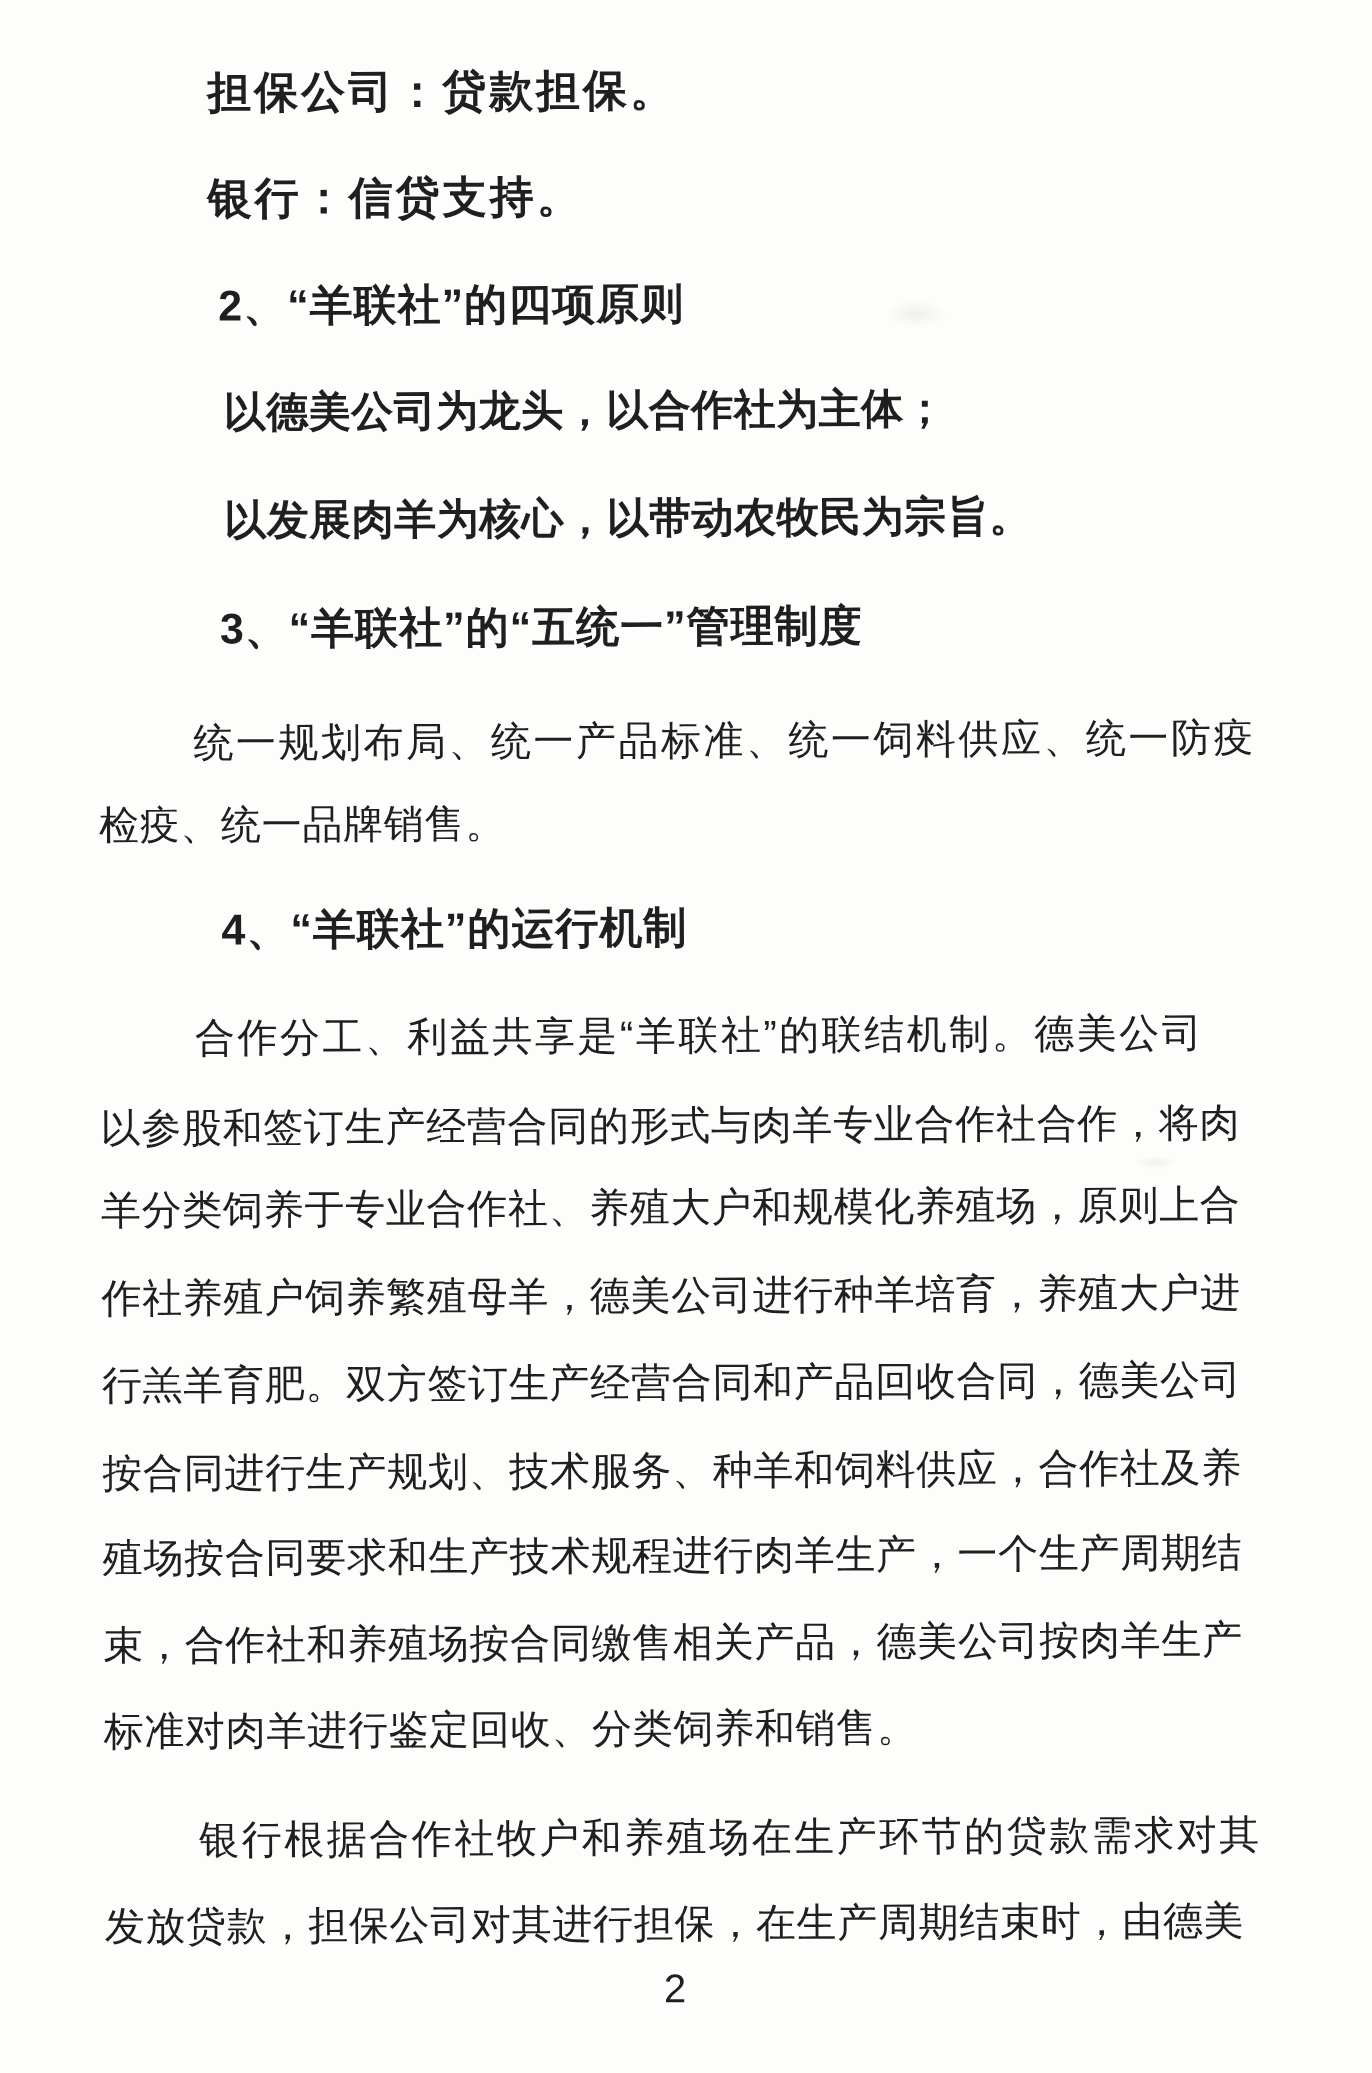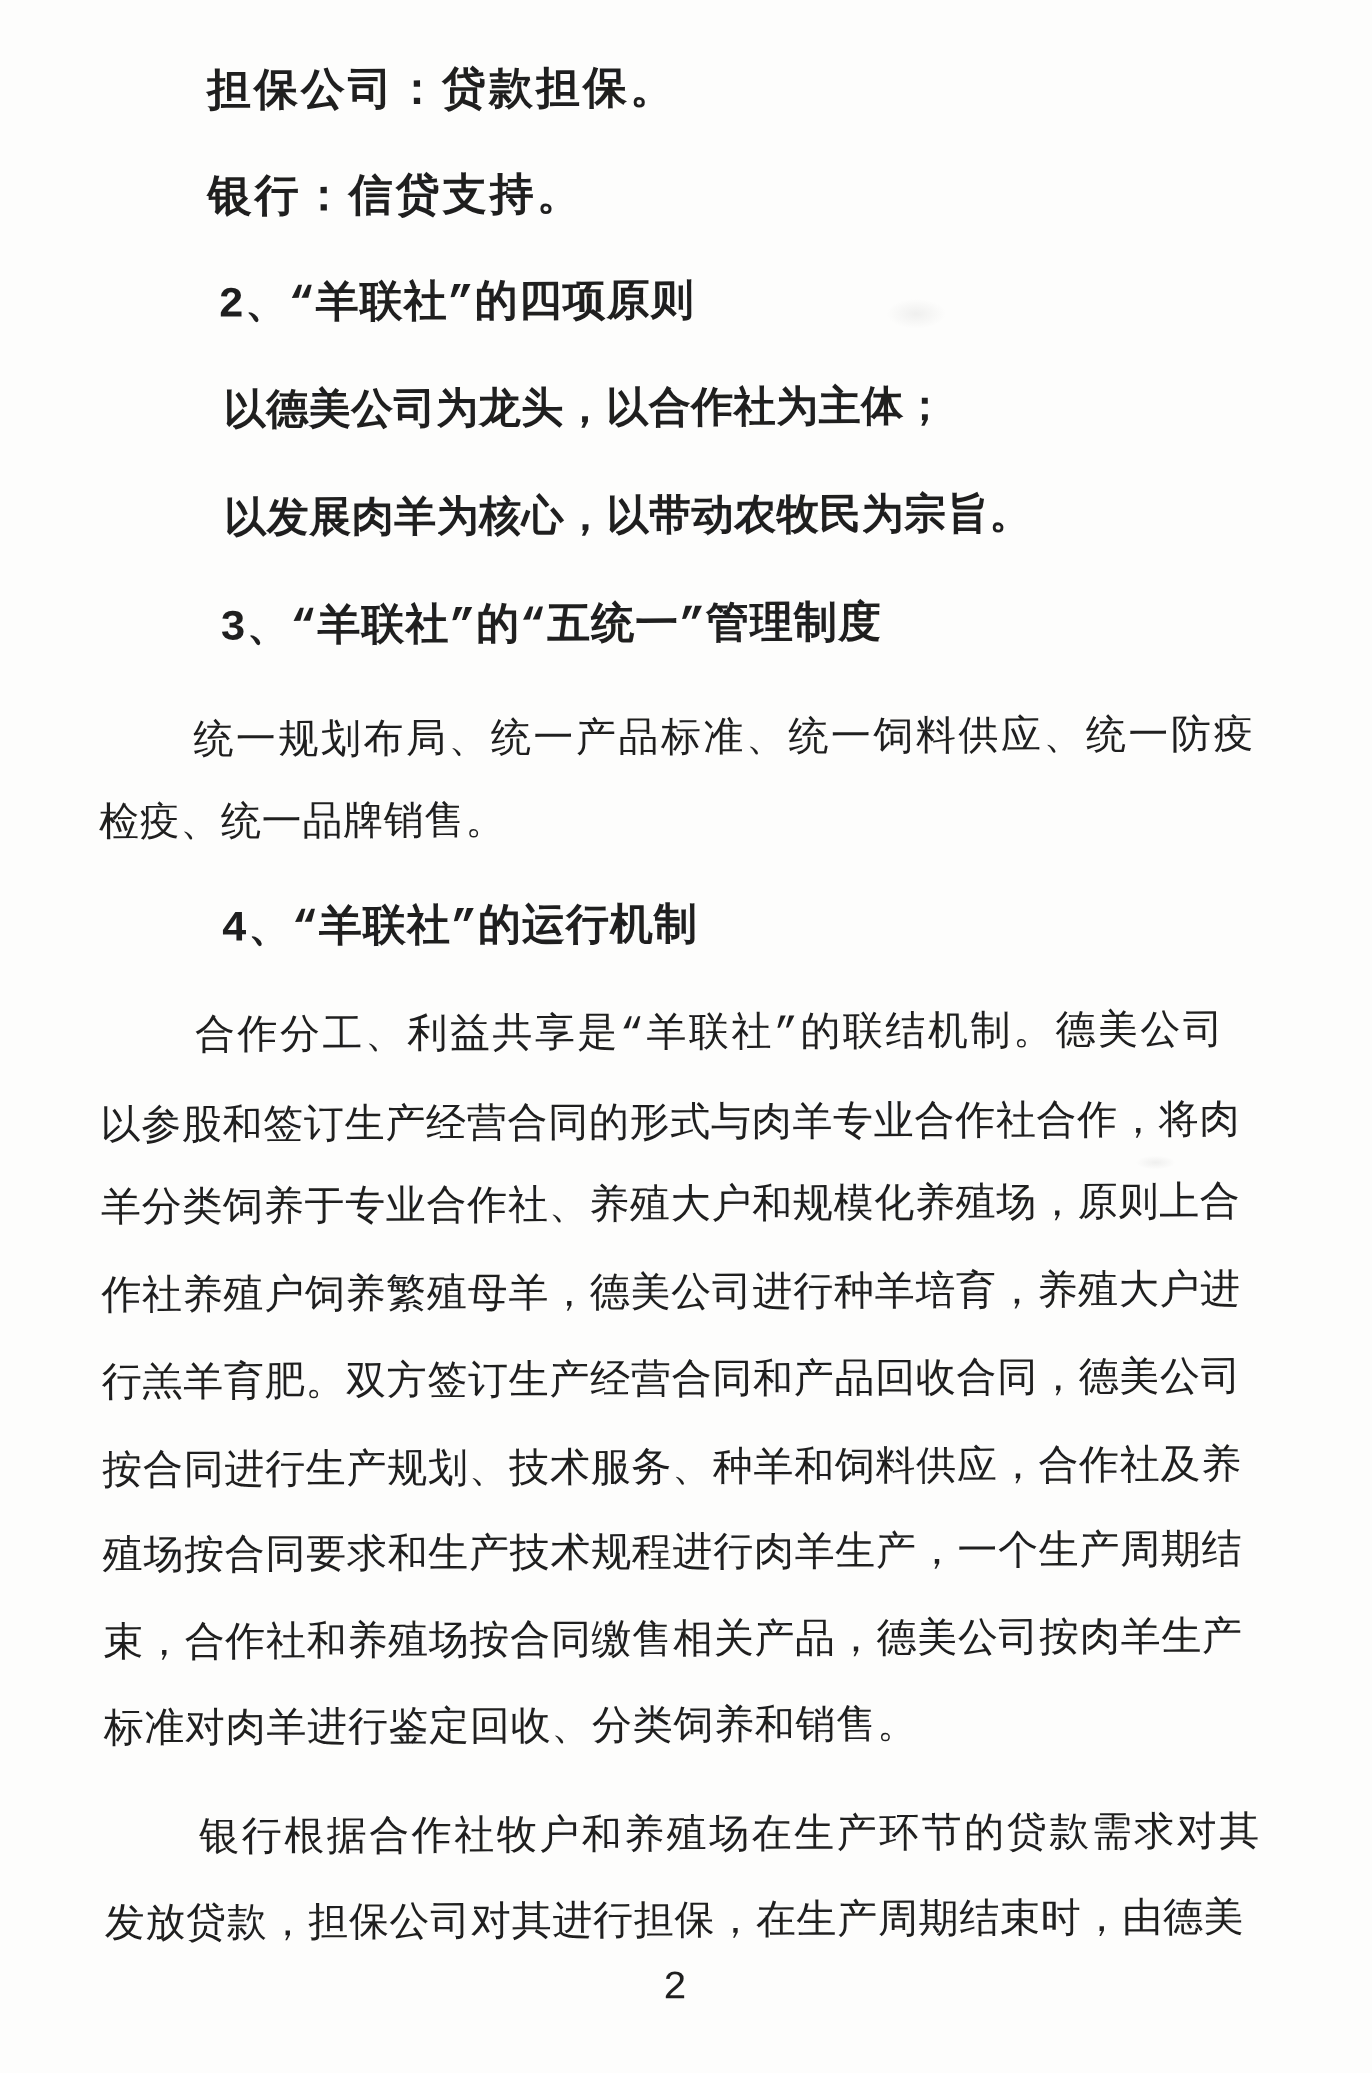--- a/index.html
+++ b/index.html
@@ -8,21 +8,21 @@
     width: 1372px;
     height: 2073px;
     overflow: hidden;
     background: #fdfdfc;
   }
   .sheet {
     position: relative;
     width: 1372px;
     height: 2073px;
     background: #fdfdfc;
-    font-family: Liberation Mono, monospace;
+    font-family: Liberation Sans, sans-serif;
   }
   .content {
     position: absolute;
     inset: 0;
     transform: rotate(-0.3deg);
     transform-origin: 50% 50%;
   }
   .line {
     position: absolute;
     white-space: nowrap;

